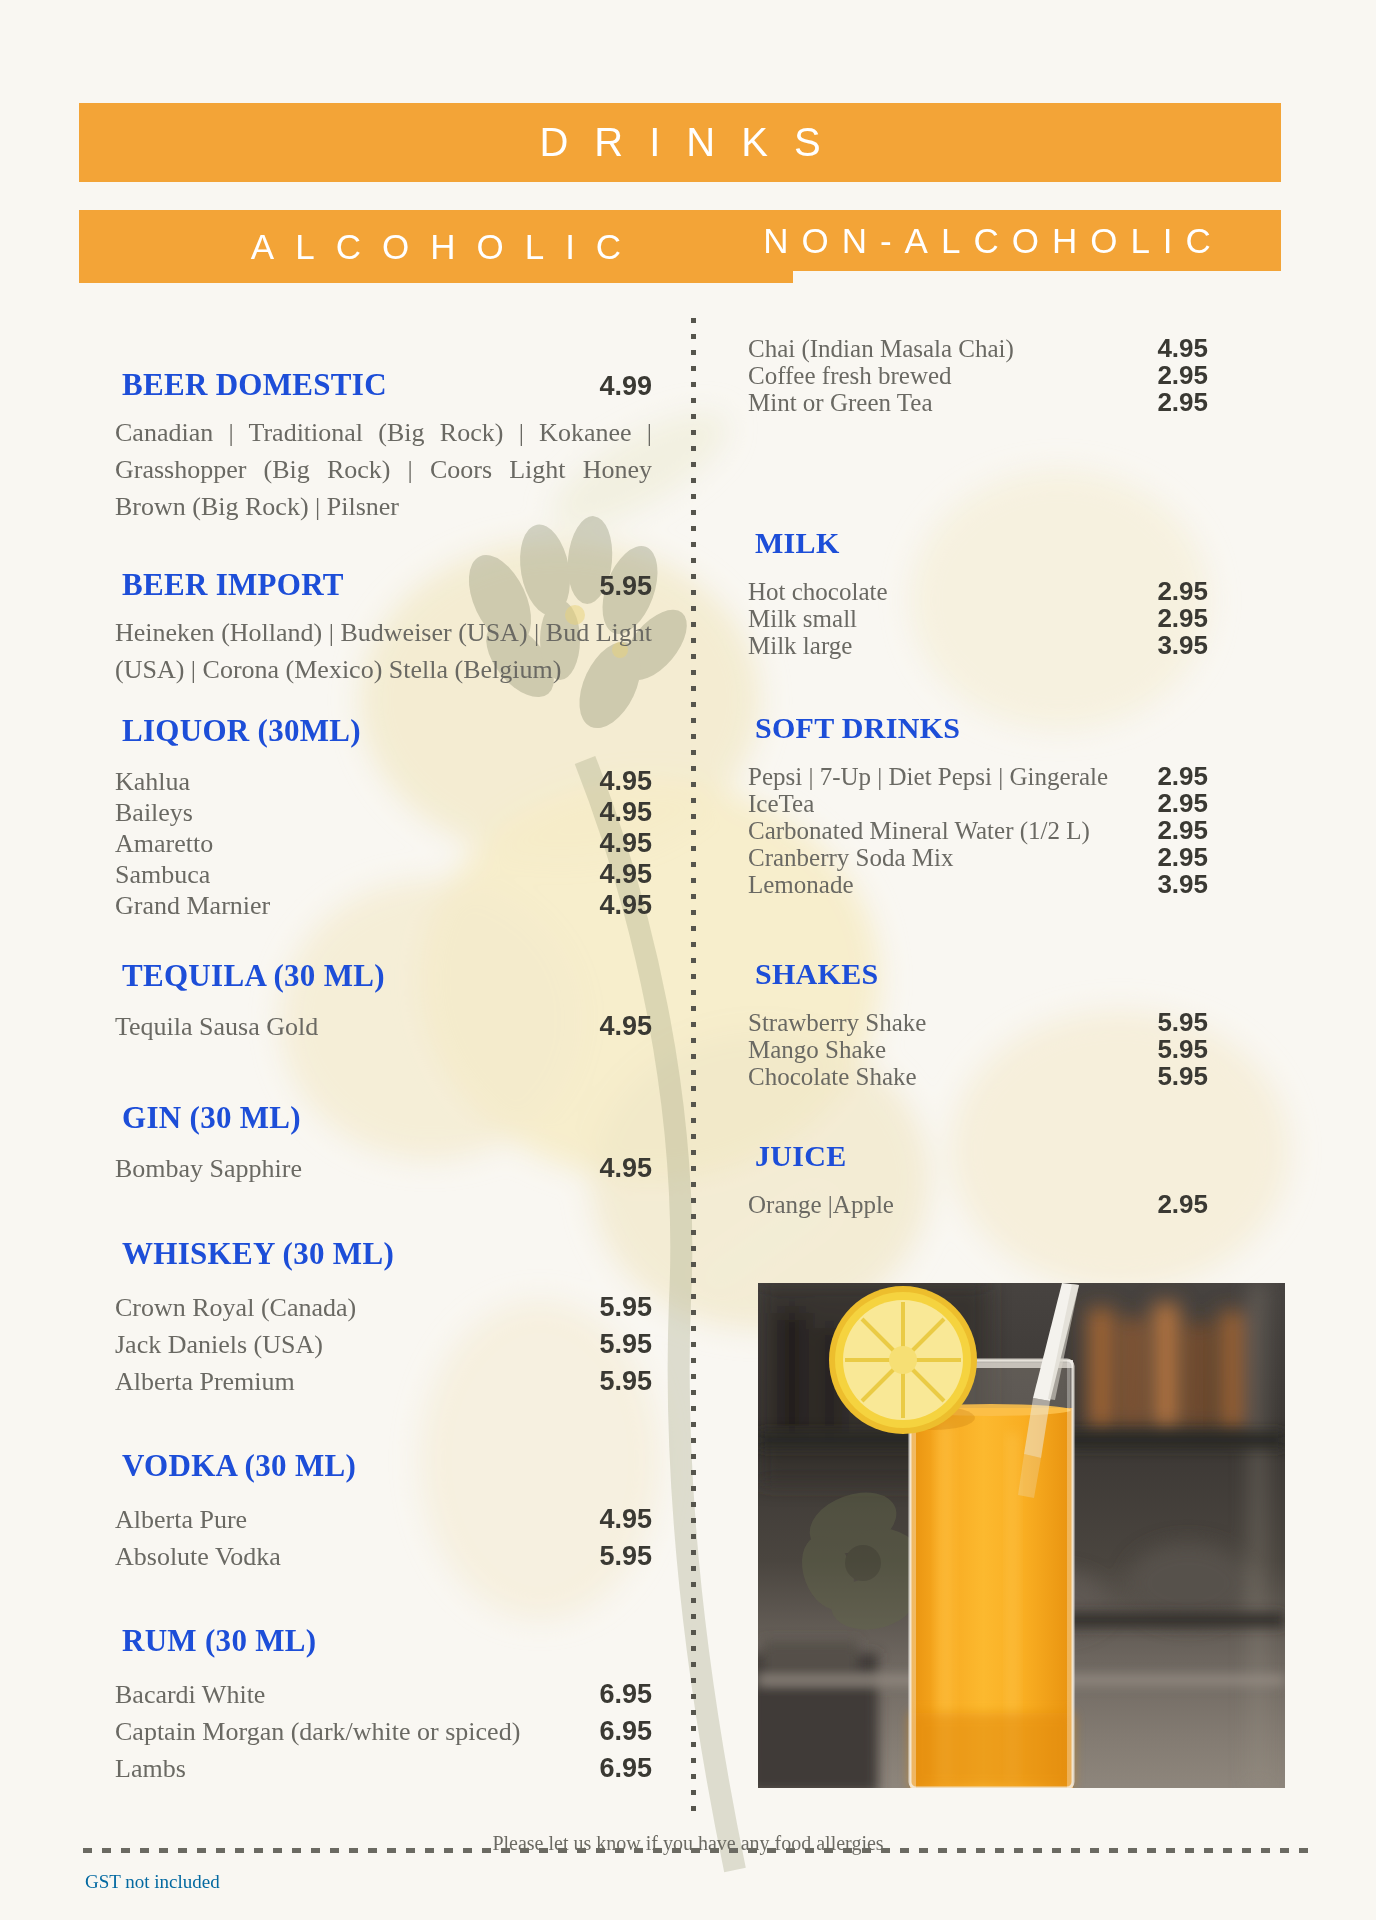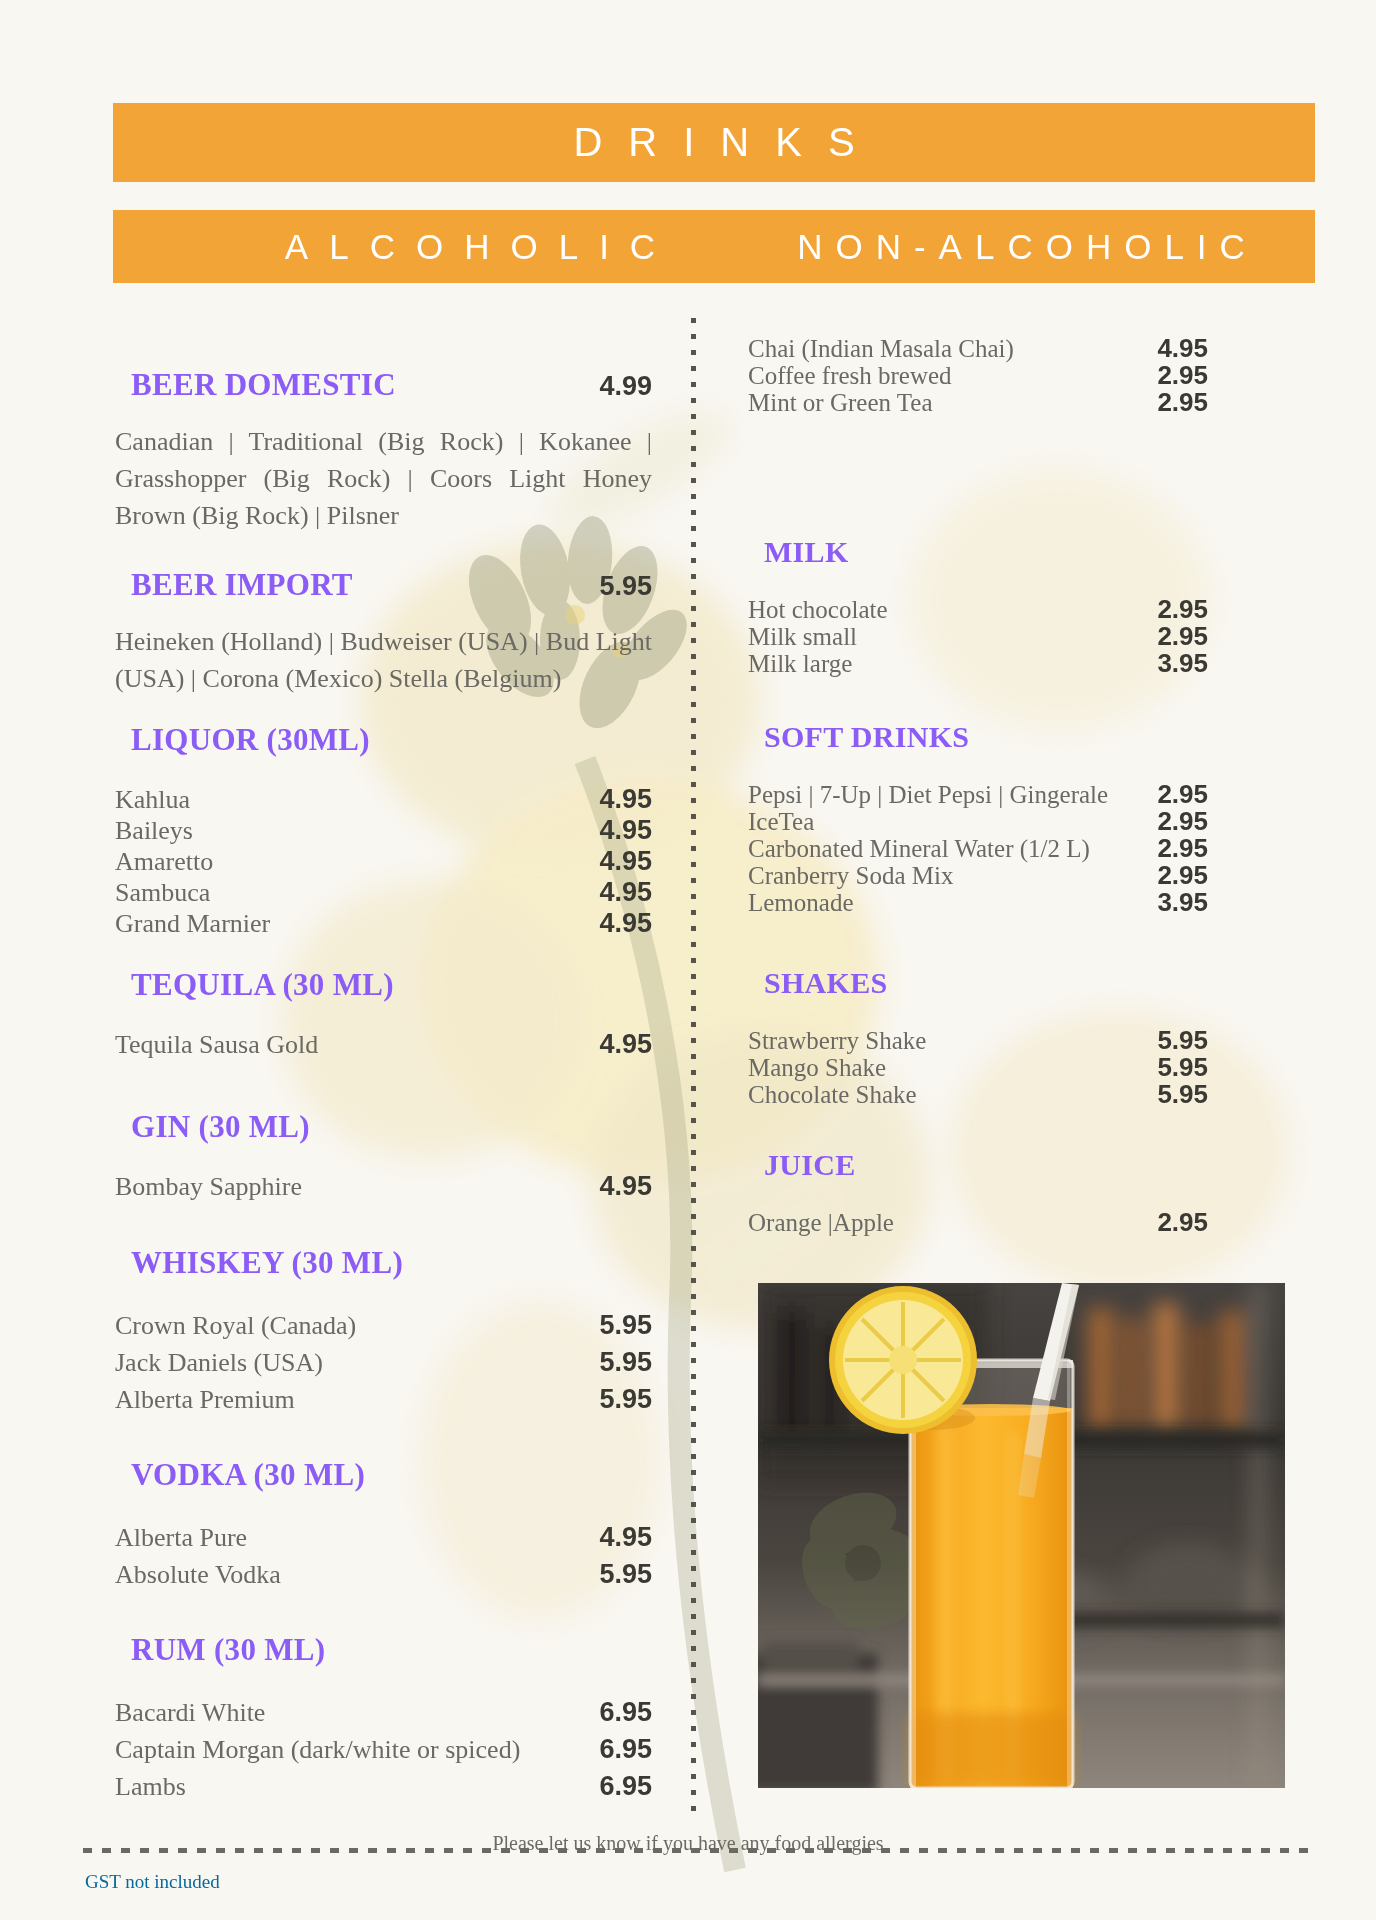--- a/index.html
+++ b/index.html
@@ -5,39 +5,39 @@
   html,body{margin:0;padding:0;background:#e8e6e2;}
   #page{
     position:relative;width:1376px;height:1920px;margin:0 auto;
     background:#F9F7F2;overflow:hidden;
     font-family:"Liberation Serif",serif;
   }
   
   .banner{
     position:absolute;display:flex;align-items:center;justify-content:center;
     background:#F3A437;color:#FFFFFF;
-    font-family:"Liberation Sans",sans-serif;font-weight:400;margin-left:34px;
+    font-family:"Liberation Sans",sans-serif;font-weight:400;
   }
   #banner-drinks{left:79px;top:103px;width:1202px;height:79px;font-size:40px;letter-spacing:26px;padding-left:26px;box-sizing:border-box;}
   #banner-alcoholic{left:79px;top:210px;width:714px;height:73px;font-size:35px;letter-spacing:21px;padding-left:21px;box-sizing:border-box;}
-  #banner-nonalcoholic{left:705px;top:210px;width:576px;height:73px;font-size:35px;letter-spacing:13px;padding-left:1px;box-sizing:border-box;}
+  #banner-nonalcoholic{left:705px;top:210px;width:576px;height:61px;font-size:35px;letter-spacing:13px;padding-left:1px;box-sizing:border-box;}
   
   #divider{
     position:absolute;left:691px;top:318px;width:5px;height:1502px;
     background:repeating-linear-gradient(to bottom,#56554D 0px,#56554D 5px,transparent 5px,transparent 16px);
   }
   
   #alcoholic-sections{position:absolute;left:115px;top:0;width:537px;height:1920px;}
   #non-sections{position:absolute;left:748px;top:0;width:460px;height:1920px;}
   .menu-section{position:absolute;left:0;right:0;}
   .alc-sec-0{top:330px}.alc-sec-1{top:530px}.alc-sec-2{top:705px}.alc-sec-3{top:950px}
   .alc-sec-4{top:1092px}.alc-sec-5{top:1228px}.alc-sec-6{top:1440px}.alc-sec-7{top:1615px}
   .non-sec-0{top:326px}.non-sec-1{top:517px}.non-sec-2{top:702px}.non-sec-3{top:948px}.non-sec-4{top:1130px}
   .heading-row{display:flex;justify-content:space-between;align-items:baseline;}
-  .sec-heading{margin:16px;font:700 31px/38px "Liberation Serif",serif;color:#8b5cf6;letter-spacing:0.3px;text-align:center;}
+  .sec-heading{margin:7px;font:700 31px/38px "Liberation Serif",serif;color:#1d4ed8;letter-spacing:0.3px;text-align:center;}
   #non-sections .sec-heading{font-size:30px;}
   .heading-price{font:700 27px/38px "Liberation Sans",sans-serif;color:#3A3933;margin-top:37px;}
   .desc{margin:3px 0 0;font:400 26px/37px "Liberation Serif",serif;color:#6A6963;text-align:justify;}
   .rows{margin-top:9px;}
   .row{display:flex;justify-content:space-between;align-items:baseline;}
   .row .name{font:400 26px/30px "Liberation Serif",serif;color:#6A6963;}
   .row .price{font:700 27px/30px "Liberation Sans",sans-serif;color:#3A3933;}
   .spaced .row .name{line-height:37px;}
   .spaced .row .price{line-height:37px;}
   #non-sections .row .name{font-size:25px;line-height:27px;}

